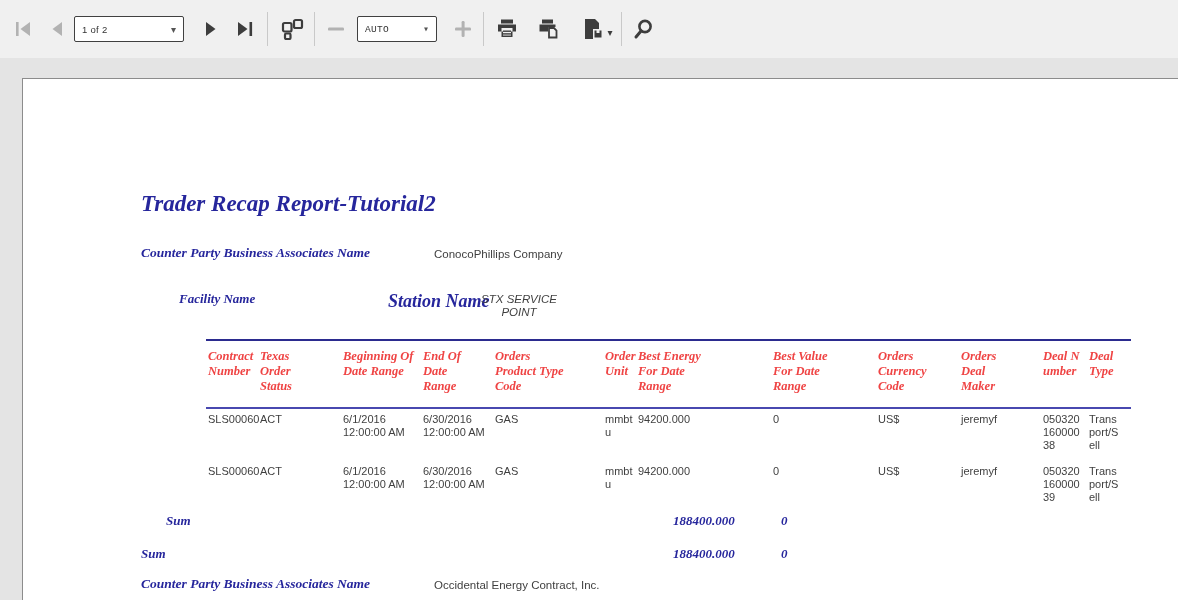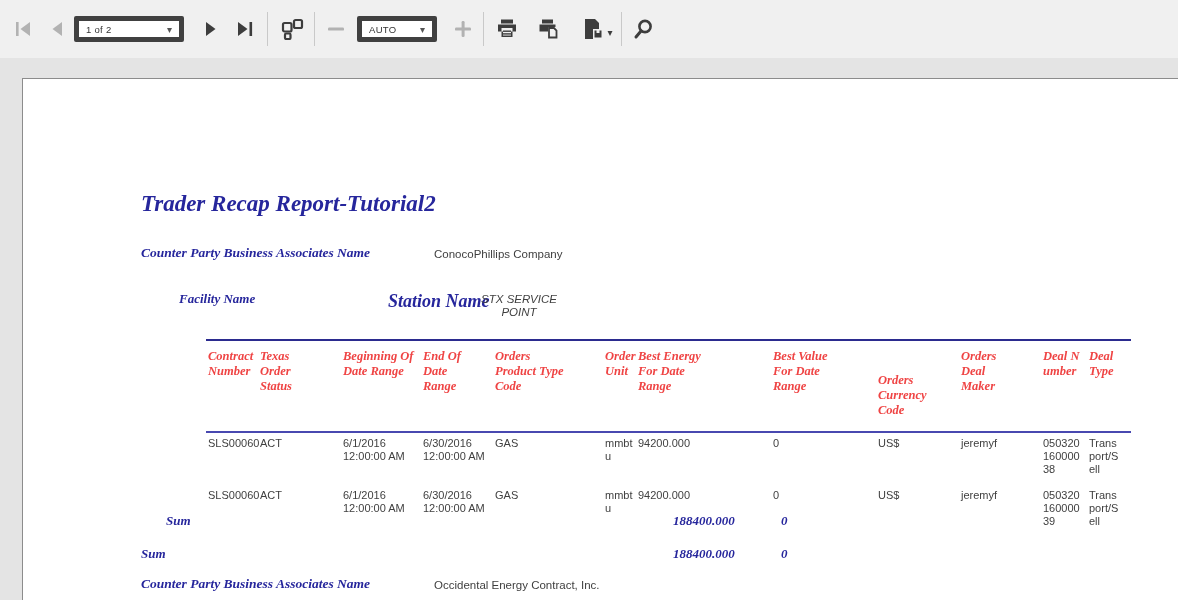--- a/index.html
+++ b/index.html
@@ -6,21 +6,21 @@
   html,body { width:1178px; height:600px; overflow:hidden; }
   body { font-family:"Liberation Sans", sans-serif; background:#e4e4e4; position:relative; }
 
   
   .toolbar { position:absolute; left:0; top:0; width:1178px; height:58px; background:#f0f0f0; }
   .tb-btn { position:absolute; top:16px; width:26px; height:26px; display:flex; align-items:center; justify-content:center; cursor:pointer; background:none; border:none; }
   .tb-btn svg { display:block; }
   .icon-dark { color:#3d3d3d; }
   .icon-gray { color:#b2b2b2; }
   .tb-sep { position:absolute; top:12px; width:1px; height:34px; background:#c9c9c9; }
-  .combobox { position:absolute; top:16px; height:26px; background:#fff; border:5px solid #404040; border-radius:2px; display:flex; align-items:center; justify-content:space-between; padding:0 7px; cursor:pointer; }
+  .combobox { position:absolute; top:16px; height:26px; background:#fff; border:1px solid #404040; border-radius:2px; display:flex; align-items:center; justify-content:space-between; padding:0 7px; cursor:pointer; }
   .combobox .cb-text { font-size:9.5px; color:#333; letter-spacing:0.3px; }
   .combobox .cb-caret { font-size:10px; color:#555; margin-left:8px; }
   .export-caret { font-size:10px; color:#3d3d3d; margin-left:2px; margin-top:6px; }
 
   
   .viewer { position:absolute; left:0; top:58px; width:1046px; height:542px; background:#e4e4e4; }
   .page { position:absolute; left:22px; top:20px; width:1156px; height:560px; background:#fff; border-top:1px solid #8c8c8c; border-left:1px solid #8c8c8c; }
 
   .navy { color:#26269c; }
   .serifb { font-family:"Liberation Serif", serif; font-weight:bold; font-style:italic; }
@@ -35,21 +35,21 @@
   .sta-value { position:absolute; left:446px; top:214px; width:100px; text-align:center;font-style:italic; }
 
   
   .rpt-table { position:absolute; left:183px; top:260px; width:925px; border-collapse:collapse; table-layout:fixed; }
   .rpt-table thead tr { border-top:2px solid #2b2b8f; border-bottom:2px solid #4848b0; }
   .rpt-table th { text-align:left; vertical-align:top; font-family:"Liberation Serif", serif; font-weight:bold; font-style:italic; font-size:12.5px; line-height:15px; color:#ef4444; padding:8px 2px 13px 2px; }
   .rpt-table td { text-align:left; vertical-align:top; font-size:11px; line-height:13px; color:#3f3f3f; padding:4px 2px 9px 2px; }
   .rpt-table th span { display:inline-block; }
   .w-h1 span{max-width:50px;} .w-h2 span{max-width:42px;} .w-h3 span{max-width:78px;}
   .w-h4 span{max-width:42px;} .w-h5 span{max-width:78px;} .w-h6 span{max-width:33px;}
-  .w-h7 span{max-width:70px;} .w-h8 span{max-width:64px;} .w-h9 span{max-width:56px;margin-top:24px;}
+  .w-h7 span{max-width:70px;} .w-h8 span{max-width:64px;} .w-h9 span{max-width:56px;}
   .w-h10 span{max-width:44px;} .w-h11 span{max-width:38px; word-break:break-all;} .w-h12 span{max-width:34px;}
   td.brk { word-break:break-all; }
   td.brk span { display:inline-block; }
   td.c6 span { max-width:29px; }
   td.c11 span { max-width:38px; }
   td.c12 span { max-width:32px; }
 
   .sum-row { position:absolute; font-size:13px; }
   .sum-label { position:absolute; }
   .sum-v1 { position:absolute; left:650px; }
@@ -114,21 +114,21 @@
   <div class="tb-sep" style="left:314px;"></div>
 
   <button class="tb-btn icon-gray" style="left:323px;">
     <span>
       <svg width="20" height="20" viewBox="0 0 20 20">
           <rect x="2" y="8.6" width="16" height="3" rx="1.2" fill="currentColor"></rect>
         </svg>
     </span>
   </button>
 
-  <div class="combobox" style="left:357px; width:80px;">
+  <div class="combobox" style="left:357px; width:80px;font-family:Liberation Mono, monospace;">
     <span class="cb-text">AUTO</span>
     <span class="cb-caret">▾</span>
   </div>
 
   <button class="tb-btn icon-gray" style="left:450px;">
     <span>
       <svg width="20" height="20" viewBox="0 0 20 20">
           <rect x="2" y="8.6" width="16" height="3" rx="1.2" fill="currentColor"></rect>
           <rect x="8.6" y="2" width="3" height="16" rx="1.2" fill="currentColor"></rect>
         </svg>

